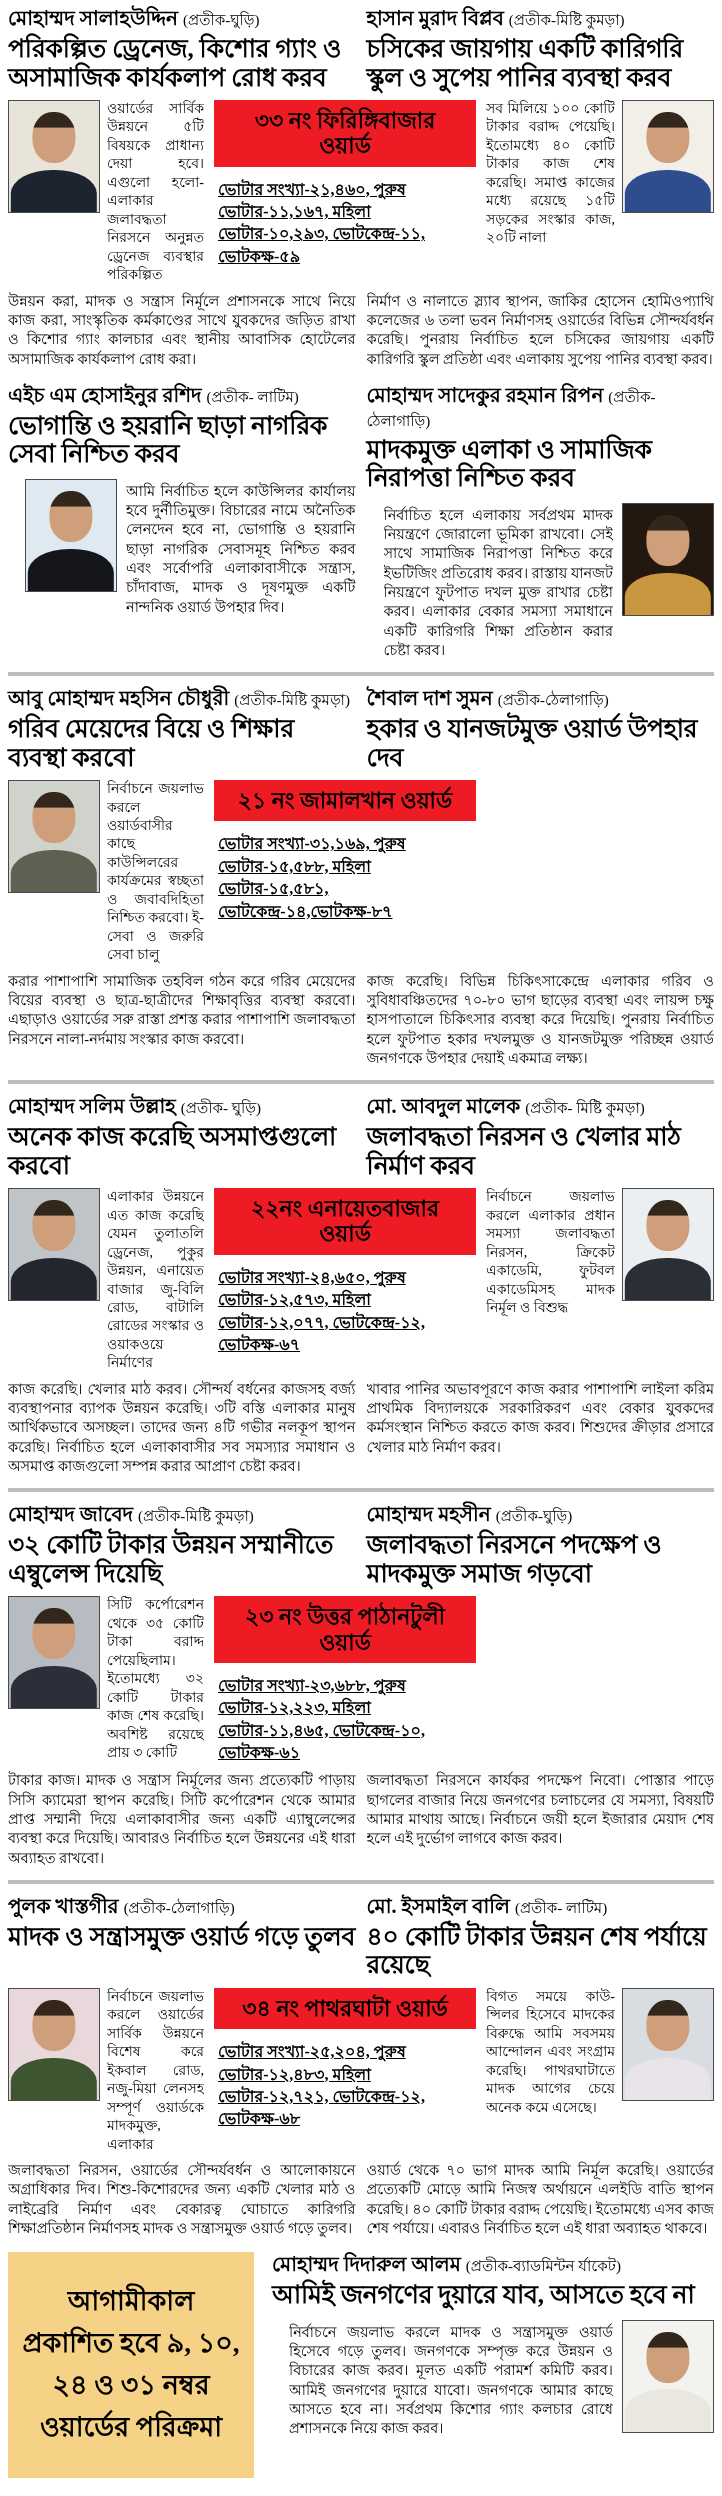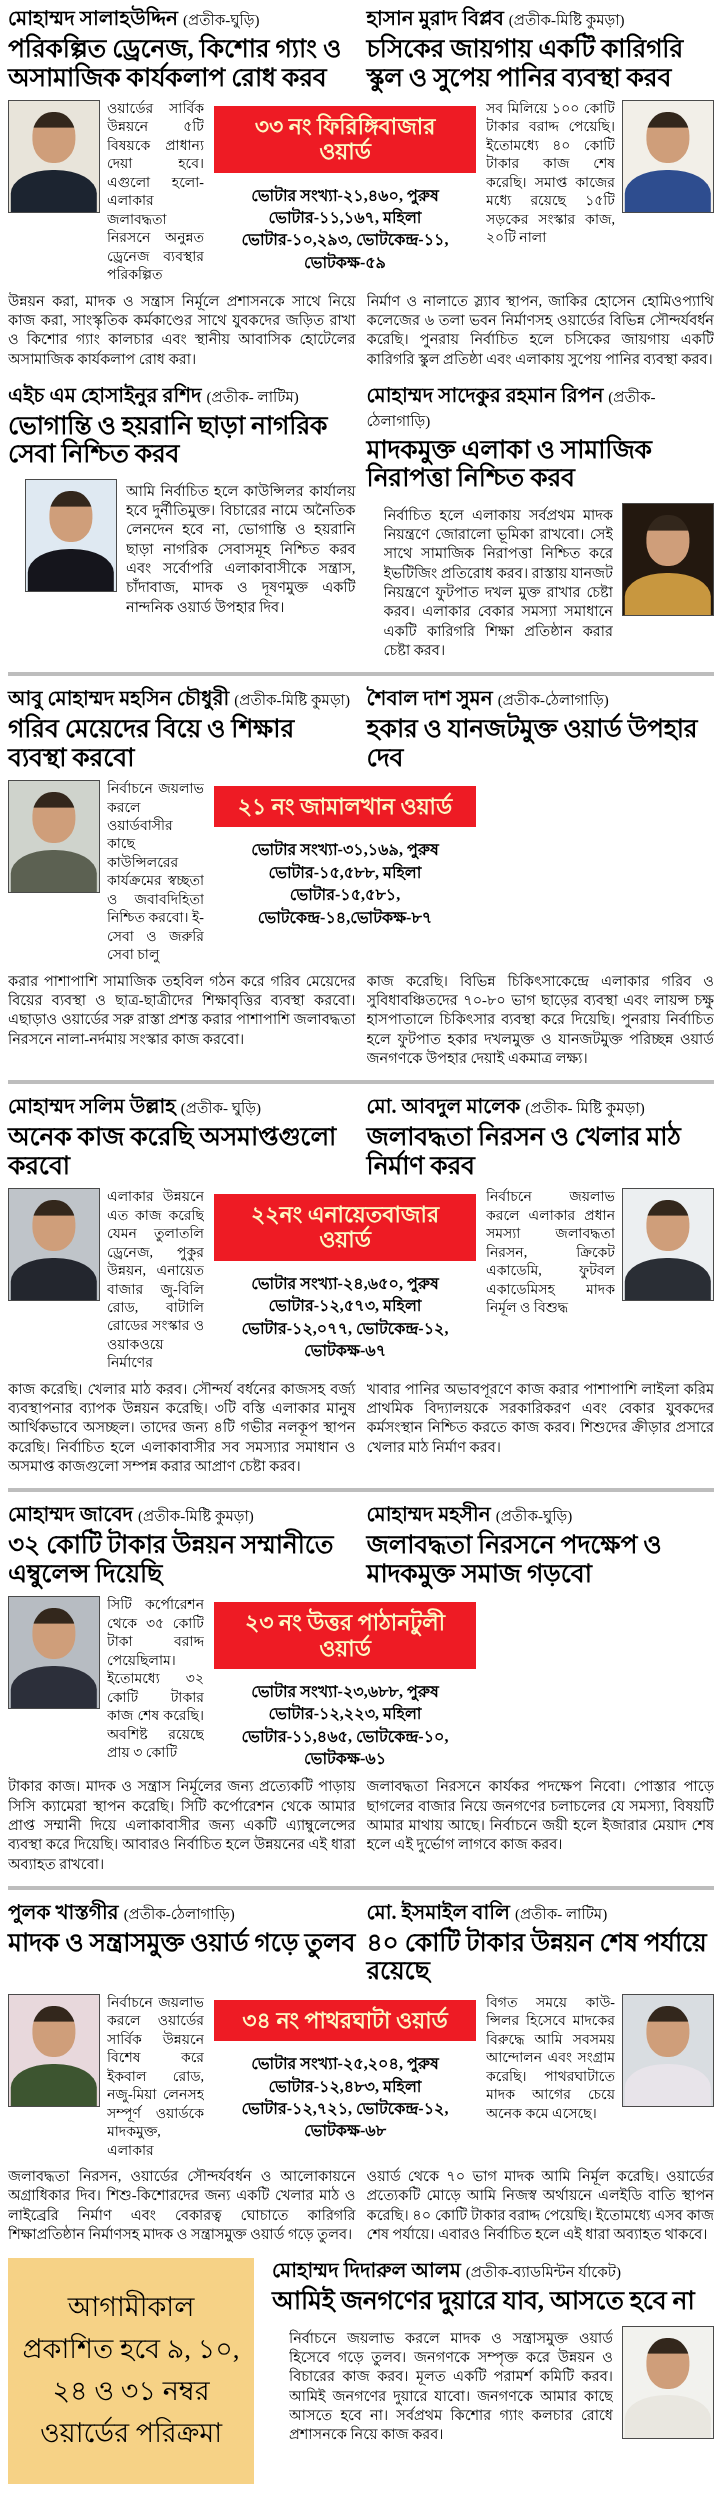--- a/index.html
+++ b/index.html
@@ -32,27 +32,26 @@
     transform:translateX(-50%); border-radius:46%;
     background:linear-gradient(180deg,#33271c 0%,#33271c 30%,#cf9e7a 31%);
   }
   .photo::after{ 
     content:""; position:absolute; left:50%; bottom:-6%; width:96%; height:44%;
     transform:translateX(-50%); border-radius:48% 48% 0 0;
     background:var(--pshirt,#333);
   }
 
   .banner{
-    background:var(--red,#ee1b24); color:#fef9c3; font-weight:bold;
+    background:var(--red,#ee1b24); color:#000000; font-weight:bold;
     font-size:22px; text-align:center; padding:8px 17px; line-height:1.15;
-    margin-top:6px;
   }
   .stats{
     font-weight:bold; font-size:16px; line-height:1.4;
-    text-align:center; margin-top:12px; padding:0 4px;
+    margin-top:12px; padding:0 4px;text-decoration:underline;
   }
 
   .snippet{ font-size:14px; line-height:1.32; text-align:justify; overflow:hidden; }
   .bodytext{ font-size:14.5px; line-height:1.33; text-align:justify; margin-top:7px; overflow:hidden; }
 
   .divider{ height:4px; background:var(--div-gray,#bdbdbd); border:0; margin:12px 0 10px; }
 
   .simple .flow{ margin-top:6px; overflow:hidden;padding-left:17px; }
   .photo.fl{ float:left; margin:4px 9px 3px 0; }
   .photo.fr{ float:right; margin:4px 0 3px 9px; }
@@ -66,21 +65,21 @@
 
   .bottomrow{
     display:grid; grid-template-columns:246px 1fr; column-gap:18px;
     margin-top:14px; min-height:226px;
   }
   .promo{
     background:var(--promo-bg,#f6d286);
     display:flex; align-items:center; justify-content:center;
     padding:26px 14px; text-align:center;
   }
-  .promo p{ font-size:27px; font-weight:normal; line-height:1.55; }
+  .promo p{ font-size:27px; font-weight:bold; line-height:1.55; }
 </style>
 </head>
 <body>
 
 <div class="page" style="--red: #ee1b24; --promo-bg: #f6d286; --div-gray: #bdbdbd;">
 
   <section class="ward w33">
     <div class="two">
       <header>
         <h2 class="name"><span>মোহাম্মদ সালাহউদ্দিন</span> <span class="symbol">(প্রতীক-ঘুড়ি)</span></h2>

